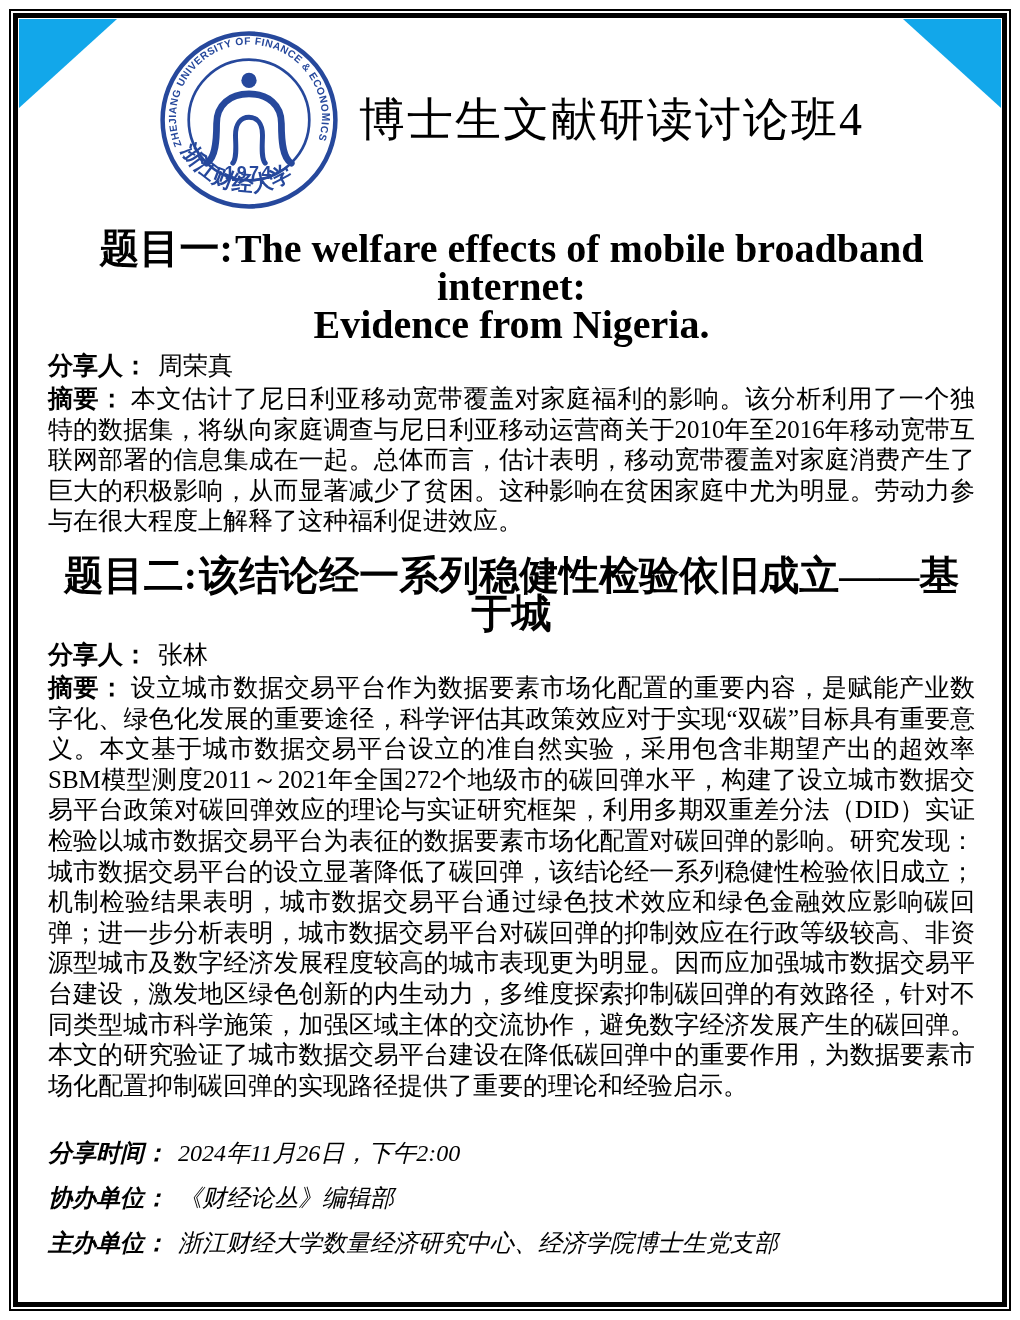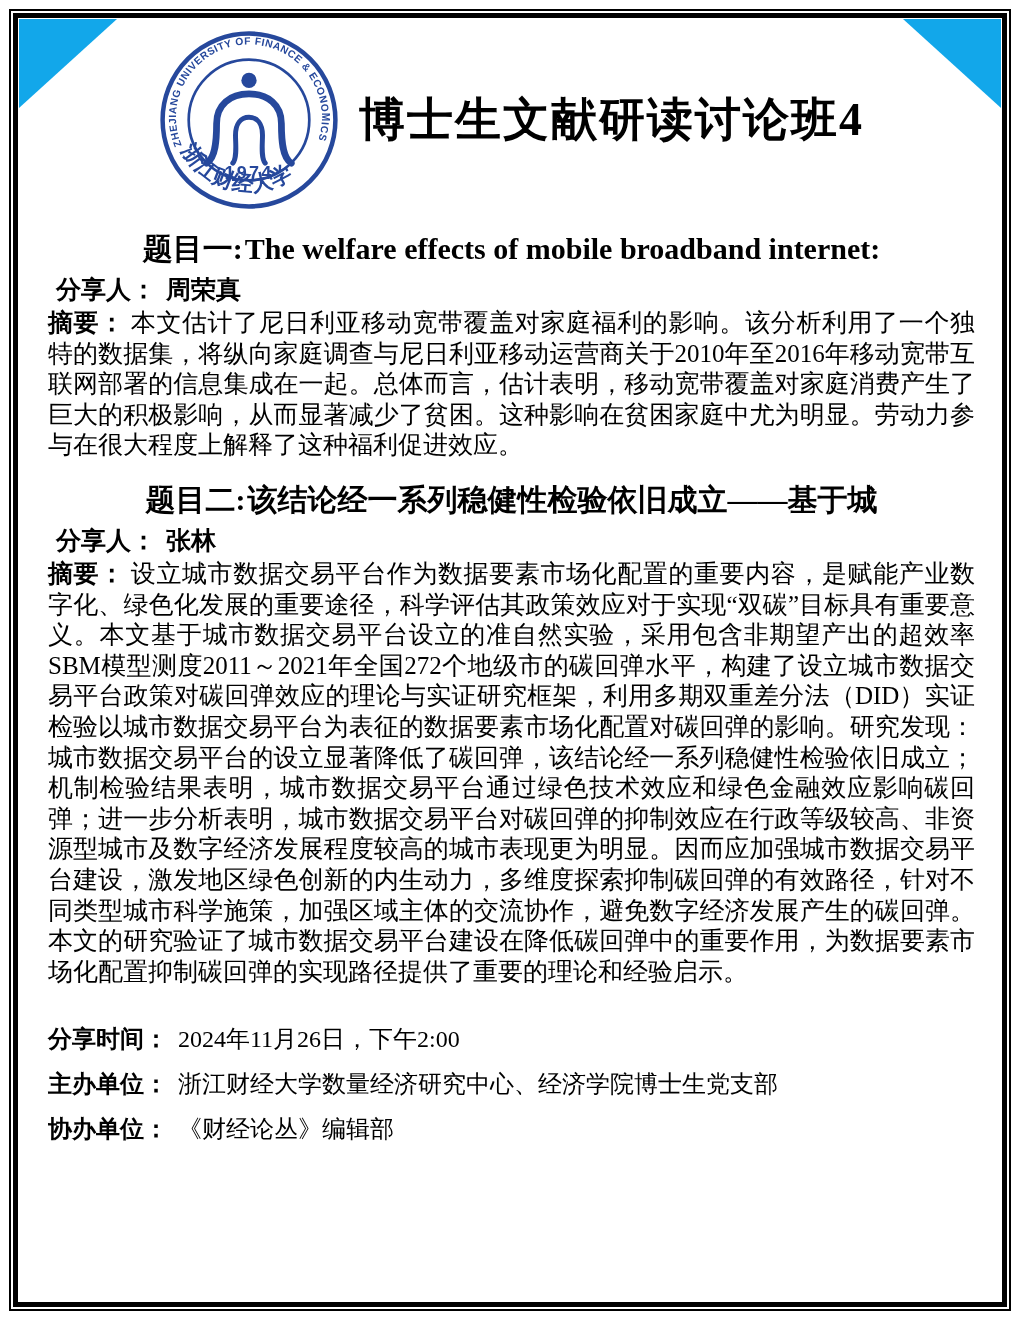--- a/index.html
+++ b/index.html
@@ -11,39 +11,39 @@
   .frame-outer { position:absolute; top:9px; left:9px; right:9px; bottom:9px; border:2px solid #000; }
   .frame-inner { position:absolute; top:13px; left:13px; right:13px; bottom:13px; border:5px solid #000; }
   .tri { position:absolute; top:19px; width:98px; height:89px; background:#12a7ea; }
   .tri-left  { left:19px;  clip-path:polygon(0 0,100% 0,0 100%); }
   .tri-right { right:19px; clip-path:polygon(0 0,100% 0,100% 100%); }
 
   .content { position:absolute; left:48px; right:45px; top:19px; }
 
   .header { display:flex; align-items:center; justify-content:center; gap:20px; padding-top:11px; }
   .logo-box { width:180px; height:180px; flex:0 0 auto; }
-  .page-title { font-size:46px; font-weight:bold; letter-spacing:2px; white-space:nowrap; }
+  .page-title { font-size:46px; font-weight:normal; letter-spacing:2px; white-space:nowrap; }
 
   h2.topic-heading {
     margin:20px 0 0 0; text-align:center;
-    font-size:30px; font-weight:bold; line-height:38px;
+    font-size:40px; font-weight:bold; line-height:38px;
   }
   h2.topic-heading .zh-label { margin-right:2px; }
 
-  .presenter { margin:7px 0 0 8px; font-size:25px; line-height:30px;font-weight:bold; }
+  .presenter { margin:7px 0 0 0; font-size:25px; line-height:30px; }
   .presenter b { margin-right:10px; }
 
   .abstract {
     margin:3px 0 0 0; font-size:25px; line-height:30.6px;
     text-align:justify; text-justify:inter-character;
   }
   .abstract b { margin-right:6px; }
 
   .footer { margin-top:38px; }
-  .info-row { font-size:24px; line-height:28px; margin-bottom:17px; }
+  .info-row { font-size:24px; line-height:28px; margin-bottom:17px;font-style:italic; }
   .info-row b { margin-right:10px; }
 </style>
 </head>
 <body>
 
 <div class="frame-outer"></div>
 <div class="frame-inner"></div>
 <div class="tri tri-left"></div>
 <div class="tri tri-right"></div>
 
@@ -68,31 +68,31 @@
         </g>
         <text x="100" y="165" text-anchor="middle" font-size="20" font-weight="bold" letter-spacing="2.5" fill="#26489c" font-family="Liberation Sans, sans-serif">1974</text>
         <text font-size="24" font-weight="bold" fill="#26489c" letter-spacing="2">
           <textPath href="#arcBottom" startOffset="8" textLength="146" lengthAdjust="spacing">浙江财经大学</textPath>
         </text>
       </svg>
     </div>
     <div class="page-title">博士生文献研读讨论班4</div>
   </div>
 
-  <h2 class="topic-heading"><span class="zh-label">题目一:</span><span>The welfare effects of mobile broadband internet:</span><br></h2>
+  <h2 class="topic-heading"><span class="zh-label">题目一:</span><span>The welfare effects of mobile broadband internet:</span><br><span>Evidence from Nigeria.</span></h2>
 
   <p class="presenter"><b>分享人：</b><span>周荣真</span></p>
 
   <p class="abstract"><b>摘要：</b><span>本文估计了尼日利亚移动宽带覆盖对家庭福利的影响。该分析利用了一个独特的数据集，将纵向家庭调查与尼日利亚移动运营商关于2010年至2016年移动宽带互联网部署的信息集成在一起。总体而言，估计表明，移动宽带覆盖对家庭消费产生了巨大的积极影响，从而显著减少了贫困。这种影响在贫困家庭中尤为明显。劳动力参与在很大程度上解释了这种福利促进效应。</span></p>
 
   <h2 class="topic-heading"><span class="zh-label">题目二:</span><span>该结论经一系列稳健性检验依旧成立——基于城</span><br></h2>
 
   <p class="presenter"><b>分享人：</b><span>张林</span></p>
 
   <p class="abstract"><b>摘要：</b><span>设立城市数据交易平台作为数据要素市场化配置的重要内容，是赋能产业数字化、绿色化发展的重要途径，科学评估其政策效应对于实现“双碳”目标具有重要意义。本文基于城市数据交易平台设立的准自然实验，采用包含非期望产出的超效率SBM模型测度2011～2021年全国272个地级市的碳回弹水平，构建了设立城市数据交易平台政策对碳回弹效应的理论与实证研究框架，利用多期双重差分法（DID）实证检验以城市数据交易平台为表征的数据要素市场化配置对碳回弹的影响。研究发现：城市数据交易平台的设立显著降低了碳回弹，该结论经一系列稳健性检验依旧成立；机制检验结果表明，城市数据交易平台通过绿色技术效应和绿色金融效应影响碳回弹；进一步分析表明，城市数据交易平台对碳回弹的抑制效应在行政等级较高、非资源型城市及数字经济发展程度较高的城市表现更为明显。因而应加强城市数据交易平台建设，激发地区绿色创新的内生动力，多维度探索抑制碳回弹的有效路径，针对不同类型城市科学施策，加强区域主体的交流协作，避免数字经济发展产生的碳回弹。本文的研究验证了城市数据交易平台建设在降低碳回弹中的重要作用，为数据要素市场化配置抑制碳回弹的实现路径提供了重要的理论和经验启示。</span></p>
 
   <div class="footer">
     <div class="info-row"><b>分享时间：</b><span>2024年11月26日，下午2:00</span></div>
+    <div class="info-row"><b>协办单位：</b><span>《财经论丛》编辑部</span></div>
     <div class="info-row"><b>主办单位：</b><span>浙江财经大学数量经济研究中心、经济学院博士生党支部</span></div>
-    <div class="info-row"><b>协办单位：</b><span>《财经论丛》编辑部</span></div>
   </div>
 
 </div>
 
 </body></html>

